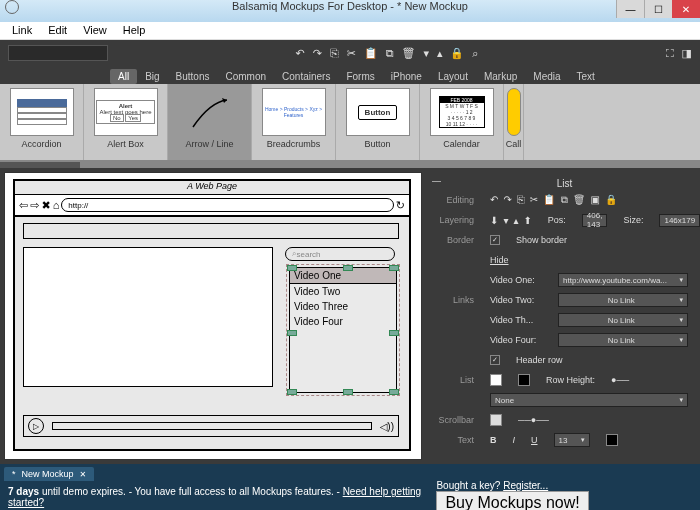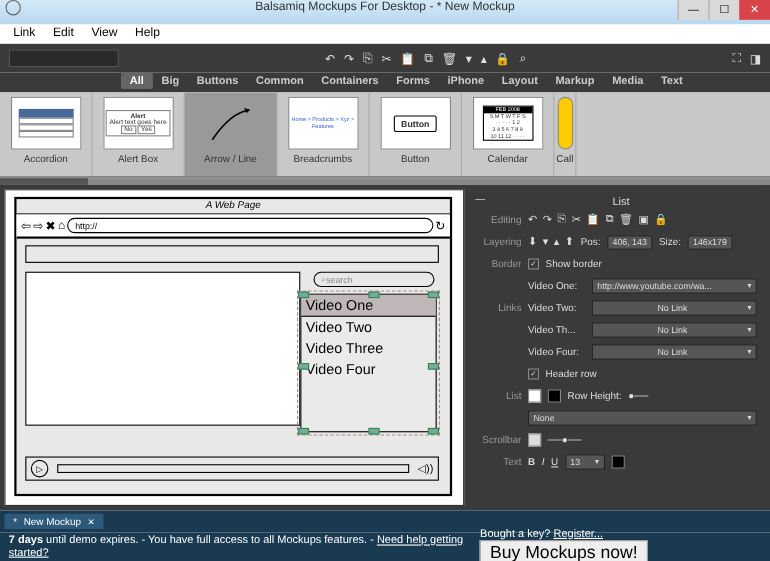--- a/index.html
+++ b/index.html
@@ -11,53 +11,53 @@
 .winbtns div { width:28px; height:18px; display:flex; align-items:center; justify-content:center; font-size:10px; }
 .winbtns .min,.winbtns .max { background:#d9d9d9; border-left:1px solid #aaa; }
 .winbtns .close { background:#d9434a; color:#fff; }
 .menubar { height:18px; background:#fff; border-bottom:1px solid #ddd; display:flex; font-size:11px; padding-left:4px; }
 .menubar span { padding:2px 8px; }
 .toolbar1 { height:26px; background:#3a3a3a; display:flex; align-items:center; padding:0 8px; justify-content:space-between; }
 .search-dark { width:100px; height:16px; background:#2a2a2a; border:1px solid #555; }
 .tool-icons { display:flex; gap:8px; color:#ddd; font-size:11px; }
 .tool-icons span { cursor:pointer; }
 .right-tools { display:flex; gap:8px; color:#ddd; font-size:11px; }
-.cat-bar { height:18px; background:#3a3a3a; display:flex; align-items:flex-start; padding-left:110px; font-size:10px;font-weight:bold; }
+.cat-bar { height:18px; background:#3a3a3a; display:flex; align-items:flex-end; padding-left:110px; font-size:10px; }
 .cat-bar span { color:#ccc; padding:2px 8px; cursor:pointer; }
 .cat-bar .active { background:#666; border-radius:2px; color:#fff; }
 .library { height:78px; background:#c8c8c8; display:flex; overflow:hidden; border-bottom:2px solid #888; }
 .lib-item { width:84px; flex-shrink:0; display:flex; flex-direction:column; align-items:center; font-size:9px; color:#333; padding-top:4px; border-right:1px solid #aaa; }
 .lib-item.sel { background:#999; }
 .lib-thumb { width:64px; height:48px; background:#fff; border:1px solid #888; margin-bottom:3px; display:flex; align-items:center; justify-content:center; font-size:7px; overflow:hidden; text-align:center; }
 .lib-scroll { height:6px; background:#888; }
 .lib-scroll-thumb { width:80px; height:6px; background:#555; }
 .workspace { height:296px; display:flex; background:#3a3a3a; }
 .canvas { width:418px; background:#fff; margin:4px; border:1px solid #333; position:relative;text-decoration:underline; }
 .browser-frame { position:absolute; left:8px; top:6px; width:398px; height:272px; border:2px solid #000; background:#e8e8e8; }
 .bf-title { height:14px; border-bottom:1px solid #000; font-size:9px; text-align:center; font-style:italic; }
 .bf-nav { height:22px; border-bottom:2px solid #000; display:flex; align-items:center; gap:2px; padding:0 4px; background:#fff; }
 .nav-ico { font-size:11px; }
 .urlbar { flex:1; height:14px; border:1px solid #000; border-radius:7px; font-size:8px; padding:0 6px; display:flex; align-items:center; }
 .bf-content { position:relative; height:232px; }
 .rect1 { position:absolute; left:8px; top:6px; width:376px; height:16px; border:1.5px solid #000; }
 .search-box { position:absolute; right:14px; top:30px; width:110px; height:14px; border:1.5px solid #000; border-radius:7px; font-size:8px; padding:0 6px; display:flex; align-items:center; color:#888; }
 .rect2 { position:absolute; left:8px; top:30px; width:250px; height:140px; border:1.5px solid #000; background:#fff; }
-.list-widget { position:absolute; right:12px; top:50px; width:124px; height:126px; border:1.5px solid #000; background:#eaeaea; font-size:13px; }
+.list-widget { position:absolute; right:12px; top:50px; width:108px; height:126px; border:1.5px solid #000; background:#eaeaea; font-size:10px; }
 .list-widget.selected { outline:1px dashed #a88; outline-offset:2px; }
 .list-widget .hdr { background:#c0b8b8; border-bottom:1px solid #000; padding:2px 4px; }
 .list-widget div { padding:2px 4px; }
 .player-bar { position:absolute; left:8px; bottom:12px; width:376px; height:22px; border:1.5px solid #000; display:flex; align-items:center; background:#e8e8e8; }
 .play-circ { width:16px; height:16px; border:1.5px solid #000; border-radius:8px; margin:0 4px; display:flex; align-items:center; justify-content:center; font-size:8px; }
 .scrub { flex:1; height:8px; border:1px solid #000; margin:0 4px; }
 .vol-ico { margin:0 4px; font-size:10px; }
 .handle { width:4px; height:4px; background:#7a9; border:1px solid #385; position:absolute; }
 
 .inspector { width:268px; background:#3a3a3a; color:#ddd; font-size:9px; margin:4px 4px 4px 0; padding:4px 6px; }
 .insp-title { text-align:center; padding:2px; font-size:10px; }
-.insp-row { display:flex; align-items:center; min-height:18px; gap:6px; margin-bottom:2px; }
+.insp-row { display:flex; align-items:center; min-height:18px; gap:16px; margin-bottom:2px; }
 .insp-label { width:42px; text-align:right; color:#999; flex-shrink:0; }
 .insp-icons { display:flex; gap:5px; font-size:10px; }
 .insp-field { background:#555; border:1px solid #222; padding:1px 4px; font-size:8px; height:13px; display:flex; align-items:center; }
 .insp-dropdown { background:#555; border:1px solid #222; padding:1px 4px; font-size:8px; height:14px; display:flex; align-items:center; justify-content:space-between; flex:1; }
 .insp-dropdown::after { content:'▾'; font-size:7px; }
 .chk { width:10px; height:10px; border:1px solid #888; display:inline-flex; align-items:center; justify-content:center; font-size:7px; }
 .swatch { width:12px; height:12px; border:1px solid #888; display:inline-block; }
 
 .tab-strip { height:20px; background:#1a3a52; display:flex; align-items:center; padding-left:4px; }
 .tab { background:#2d5a7a; color:#fff; font-size:9px; padding:2px 8px; border-radius:2px 2px 0 0; display:flex; align-items:center; gap:6px; }
@@ -250,20 +250,24 @@
       <span>Size:</span>
       <div class="insp-field">146x179</div>
     </div>
     <div class="insp-row">
       <span class="insp-label">Border</span>
       <span class="chk">✓</span>
       <span>Show border</span>
     </div>
     <div class="insp-row">
         <span class="insp-label"></span>
+        <span style="text-decoration:underline">Hide</span>
+      </div>
+    <div class="insp-row">
+        <span class="insp-label"></span>
         <span style="width:52px">Video One:</span>
         <div class="insp-dropdown">
           <span>http://www.youtube.com/wa...</span>
         </div>
       </div>
     <div class="insp-row">
         <span class="insp-label">Links</span>
         <span style="width:52px">Video Two:</span>
         <div class="insp-dropdown">
           <span style="margin:0 auto">No Link</span>

